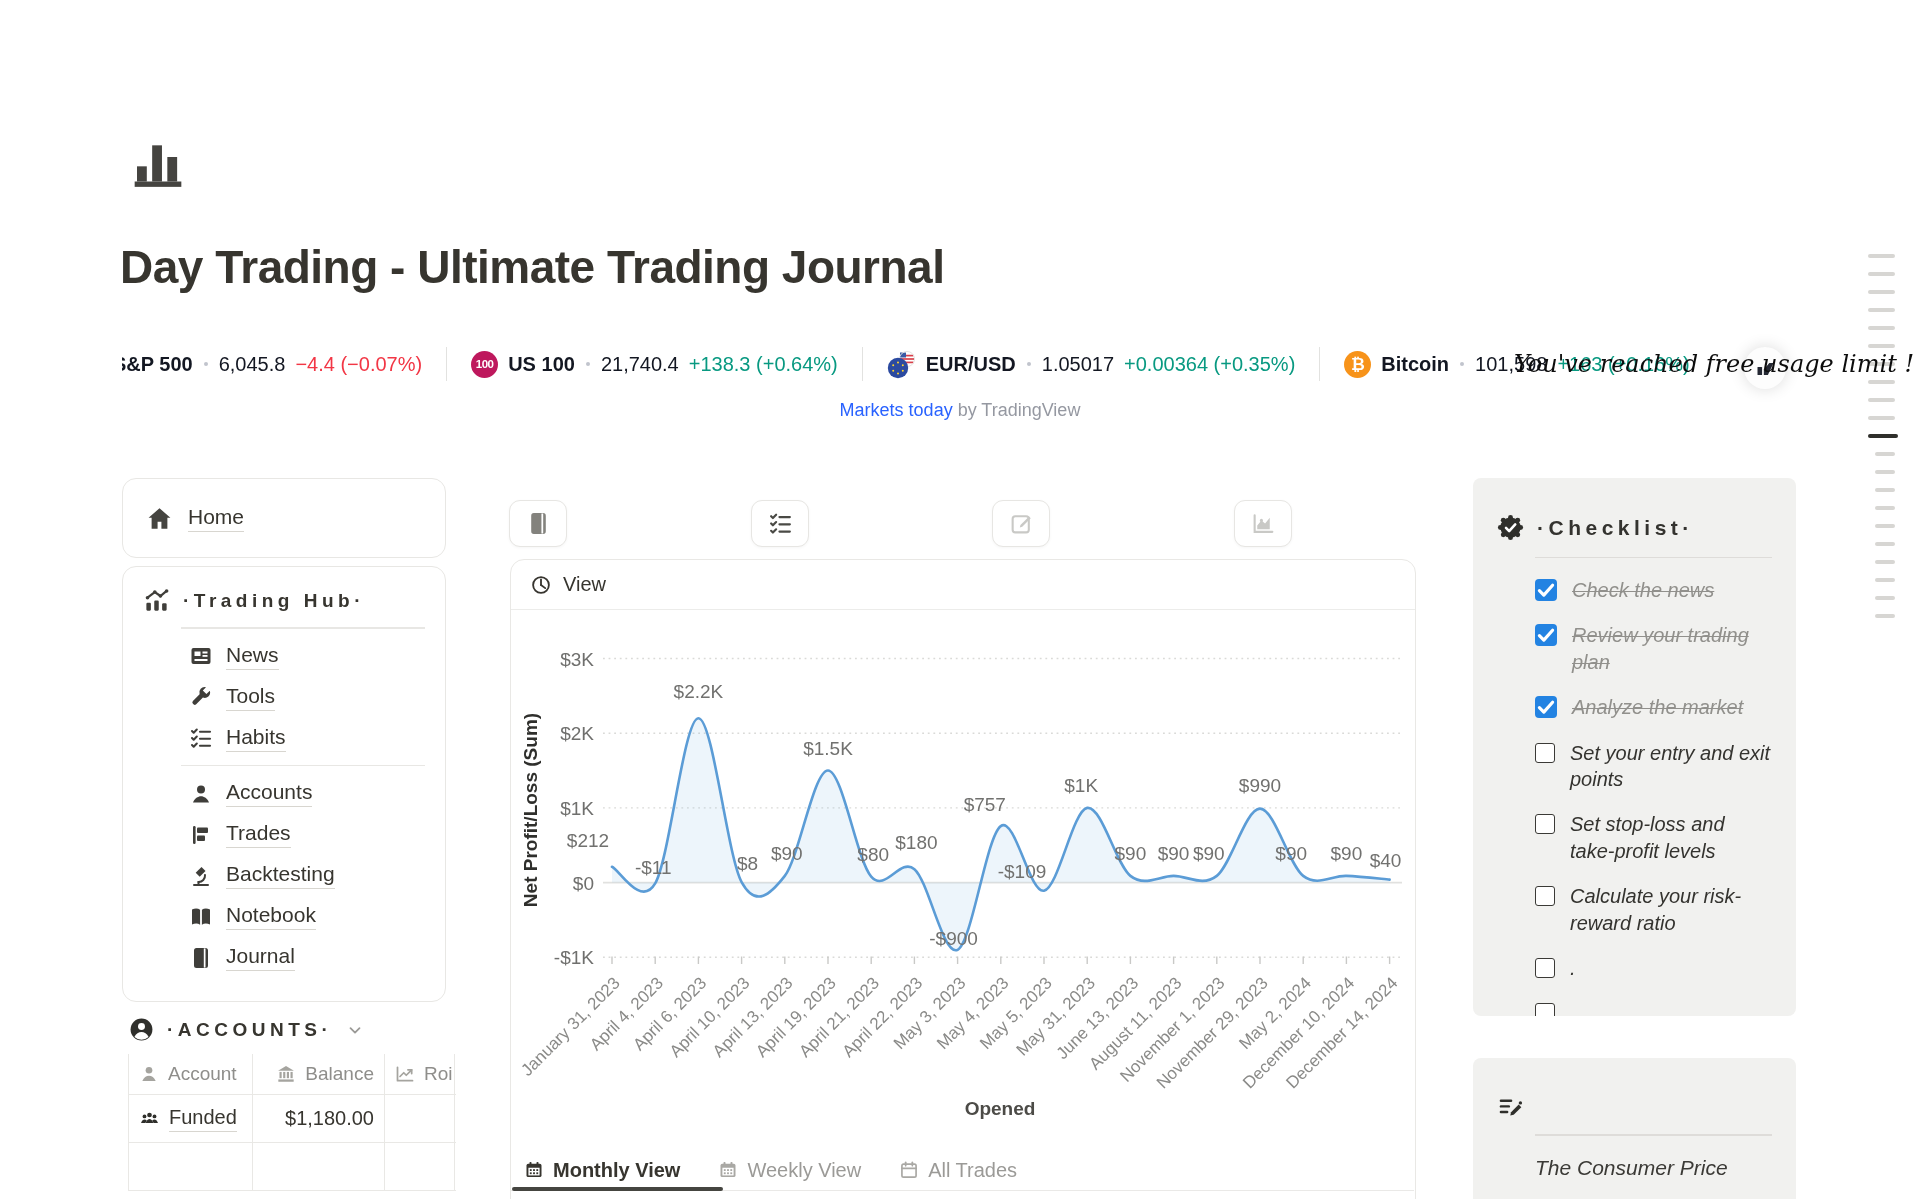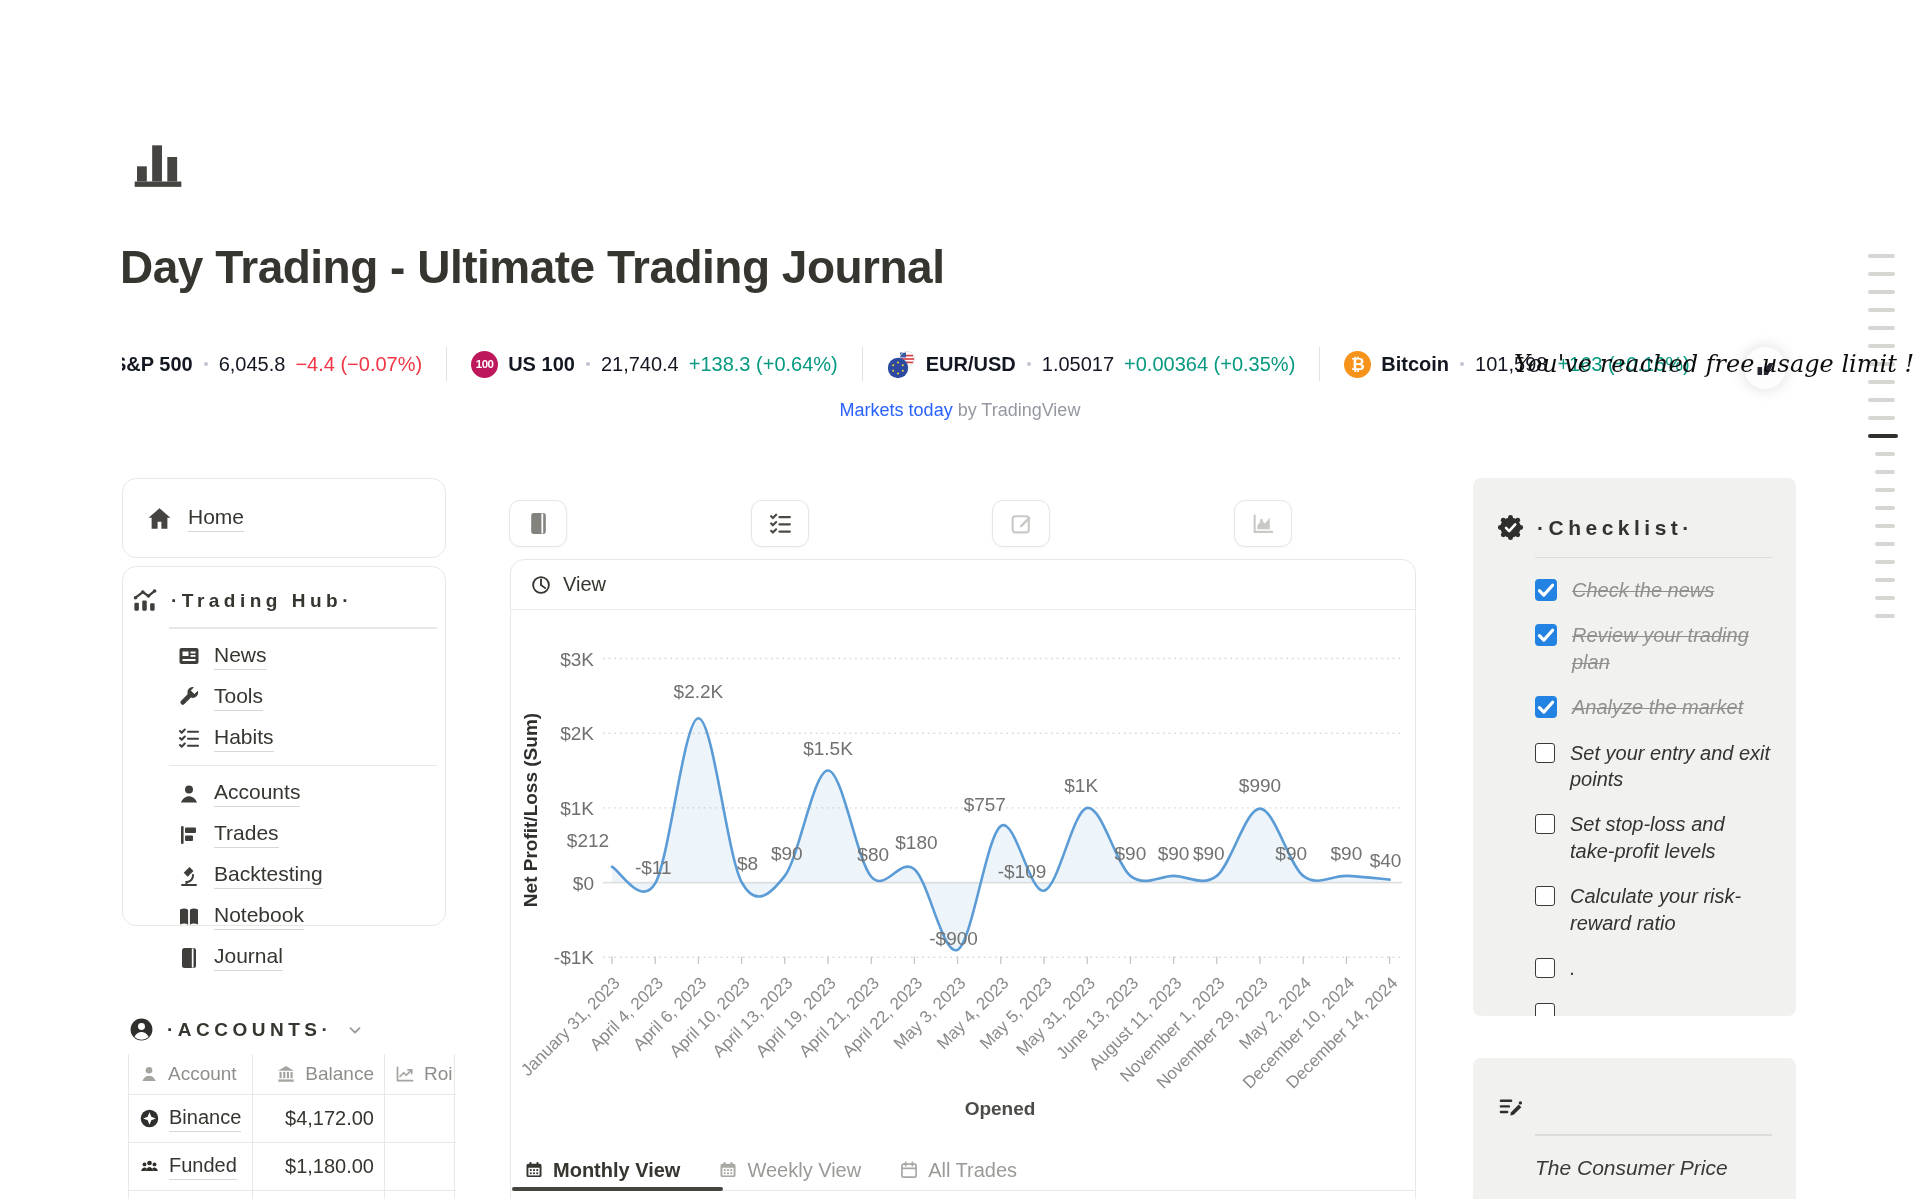--- a/index.html
+++ b/index.html
@@ -44,21 +44,21 @@
   .o-dash.short { width:20px; margin-left:7px; }
   .o-dash.active { background:#2f2f2b; width:30px; }
 
   
   .side-card { position:absolute; left:122px; width:324px; background:#fff;
                border:1.5px solid #e8e7e4; border-radius:14px; }
   #home-card { top:478px; height:80px; display:flex; align-items:center; gap:15px; padding:0 23px; }
   #home-card .icn { width:27px; height:27px; color:#454440; }
   .lnk { color:#37352f; text-decoration:none; border-bottom:1.5px solid #d8d6d0; padding-bottom:2px; cursor:pointer; }
   #home-card .lnk { font-size:21px; }
-  #hub-card { top:566px; height:360px; padding:20px 8px; }
+  #hub-card { top:566px; height:436px; padding:20px 20px; }
   .hub-head { display:flex; align-items:center; gap:13px; }
   .hub-head .icn { width:27px; height:27px; color:#3f3e3a; }
   .sec-title { font-size:19px; font-weight:700; letter-spacing:4.5px; color:#37352f; }
   .hub-div { height:1.5px; background:#e8e7e4; margin:13px 0 6px 38px; }
   .hub-items { margin-left:46px; }
   .hub-item { display:flex; align-items:center; gap:13px; margin-top:14px; cursor:pointer; }
   .hub-item .icn { width:24px; height:24px; color:#3f3e3a; }
   .hub-item .lnk { font-size:21px; }
 
   #accounts-head { left:128px; top:1016px; display:flex; align-items:center; gap:12px; cursor:pointer; }
@@ -378,35 +378,20 @@
       <div class="acc-cell c2">
         <span class="icn">
           <svg viewBox="0 0 24 24" fill="none" stroke="currentColor" stroke-width="2.1" stroke-linecap="round" stroke-linejoin="round">
             <path d="M3 4v16h18"></path>
             <path d="m6 15 4.5-4.5 3 3L20 7"></path>
             <path d="M15.5 7H20v4.5"></path>
           </svg>
         </span>
         <span>Roi</span>
       </div>
-    </div>
-    <div class="acc-row acc-drow">
-      <div class="acc-cell c0">
-        <span class="icn">
-          <svg viewBox="0 0 24 24">
-            <circle cx="12" cy="12" r="10" fill="currentColor"></circle>
-            <path d="M12 4.8 14.1 9.9 19.2 12 14.1 14.1 12 19.2 9.9 14.1 4.8 12 9.9 9.9z" fill="#fff"></path>
-          </svg>
-        </span>
-        <a class="lnk">Binance</a>
-      </div>
-      <div class="acc-cell c1">
-        <span>$4,172.00</span>
-      </div>
-      <div class="acc-cell c2"></div>
     </div>
     <div class="acc-row acc-drow">
       <div class="acc-cell c0">
         <span class="icn">
           <svg viewBox="0 0 24 24" fill="currentColor">
             <circle cx="6.3" cy="9.6" r="2.2"></circle>
             <circle cx="17.7" cy="9.6" r="2.2"></circle>
             <circle cx="12" cy="8" r="2.7"></circle>
             <path d="M2.3 17c.9-2.6 2.5-3.9 4-3.9 1 0 1.9.5 2.7 1.4A6.6 6.6 0 0 0 7.4 17z"></path>
             <path d="M21.7 17c-.9-2.6-2.5-3.9-4-3.9-1 0-1.9.5-2.7 1.4a6.6 6.6 0 0 1 1.6 2.5z"></path>

